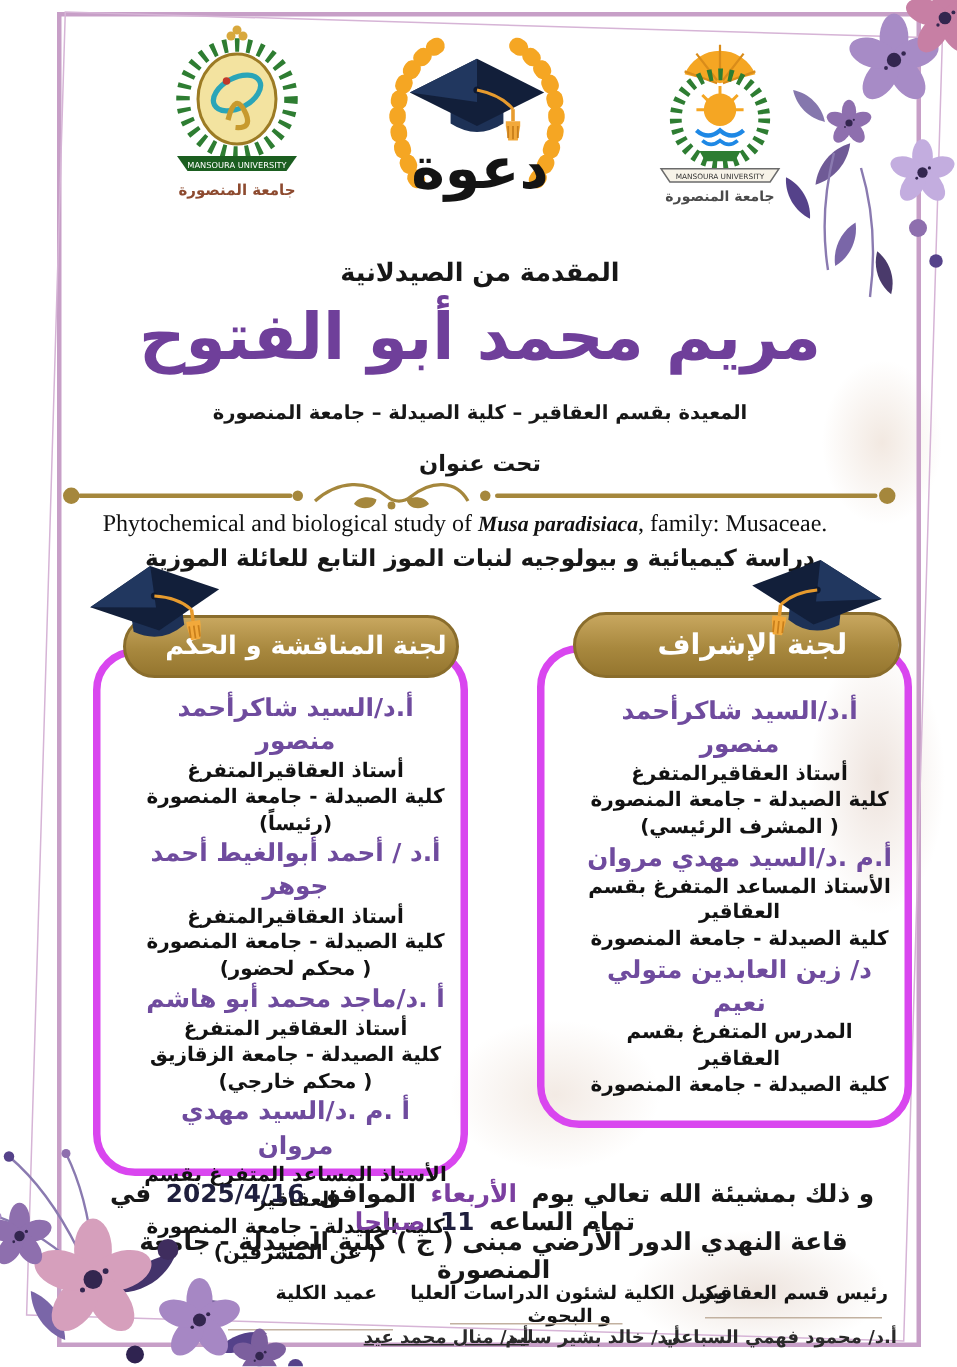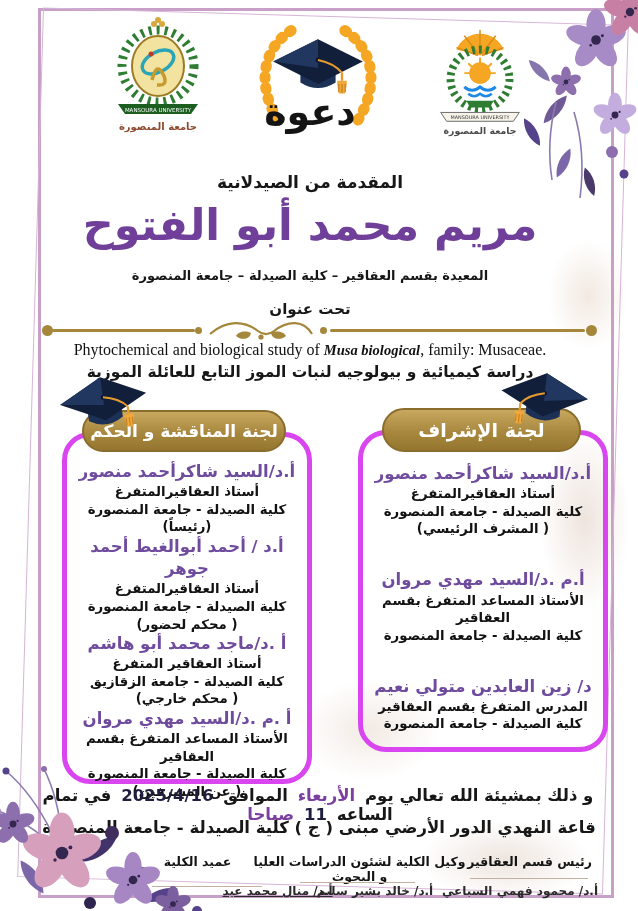--- a/index.html
+++ b/index.html
@@ -11,21 +11,21 @@
   .frame-rotated{position:absolute;left:30px;top:16px;width:584px;height:868px;
                  border:1.5px solid #d6b4d6;transform:rotate(1.7deg);z-index:1;pointer-events:none;}
   .blob{position:absolute;border-radius:50%;z-index:0;pointer-events:none;}
   .b1{left:548px;top:240px;width:80px;height:110px;background:radial-gradient(closest-side,rgba(221,196,176,.38),rgba(221,196,176,0));}
   .b2{left:540px;top:430px;width:90px;height:180px;background:radial-gradient(closest-side,rgba(206,176,158,.35),rgba(206,176,158,0));}
   .b3{left:300px;top:680px;width:140px;height:100px;background:radial-gradient(closest-side,rgba(214,186,165,.30),rgba(214,186,165,0));}
   .b4{left:420px;top:820px;width:170px;height:80px;background:radial-gradient(closest-side,rgba(205,178,160,.35),rgba(205,178,160,0));}
   
   .abs{position:absolute;z-index:2;}
   .ctr{left:40px;right:58px;text-align:center;}
-  .ar{direction:rtl;}
+  .ar{direction:rtl;padding-left:20px;}
   .purple{color:#7b3fa0;}
   .navy{color:#1f1f3d;}
   
   .invite-word{top:90px;font-size:38px;font-weight:700;color:#141414;}
   .line1{top:140px;font-size:21px;font-weight:700;color:#141414;}
   .line1 .p2{color:#7d3a96;}
   .line2{top:172px;font-size:17px;font-weight:700;}
   .cand-name{top:198px;font-size:43px;font-weight:700;color:#6f3f9a;line-height:1.3;}
   .cand-title{top:268px;font-size:13px;font-weight:700;}
   .under-head{top:300px;font-size:15px;font-weight:700;}
@@ -166,21 +166,21 @@
     <path d="M4 16 C20 2 38 2 52 13 C57 17 63 17 68 13 C82 2 98 2 106 16" stroke="#a5873c" stroke-width="2.2" fill="none"></path>
     <path d="M30 18 c6 5 14 3 15 -3 c-6 -3 -13 -1 -15 3 Z M80 18 c-6 5 -14 3 -15 -3 c6 -3 13 -1 15 3 Z" fill="#a5873c"></path>
     <circle cx="55" cy="19" r="2.6" fill="#a5873c"></circle>
   </svg>
   <div class="div-el dot" style="left:320px;top:327px;width:7px;height:7px;"></div>
   <div class="div-el div-line" style="left:330px;width:255px;"></div>
   <div class="div-el dot" style="left:586px;top:325px;width:11px;height:11px;"></div>
 
   <div class="abs ctr thesis-en">
     <span>Phytochemical and biological study of</span>
-    <span class="sp">Musa biological</span><span>, family: Musaceae.</span>
+    <span class="sp">Musa paradisiaca</span><span>, family: Musaceae.</span>
   </div>
   <div class="abs ctr ar thesis-ar">دراسة كيميائية و بيولوجيه لنبات الموز التابع للعائلة الموزية</div>
 
   <svg class="cap-svg cap-left" viewBox="0 0 120 80">
       <use href="#cap"></use>
     </svg>
   <svg class="cap-svg cap-right" viewBox="0 0 120 80">
       <use href="#cap"></use>
     </svg>
 

